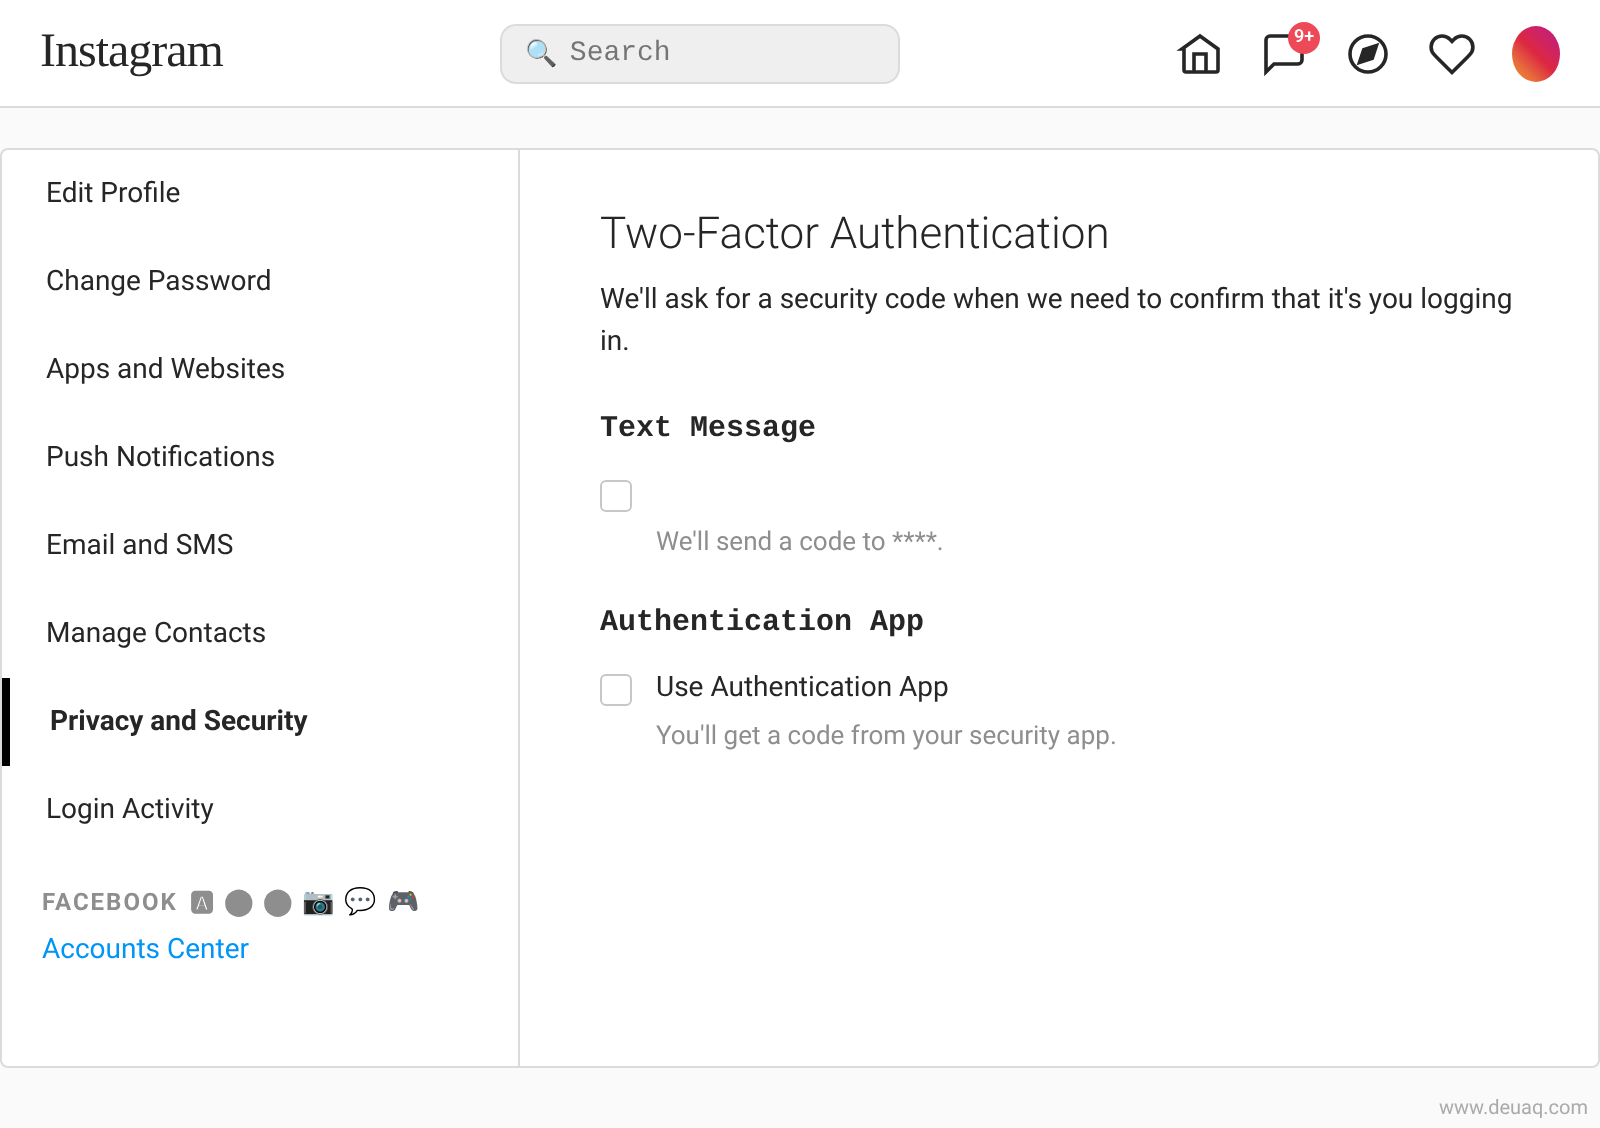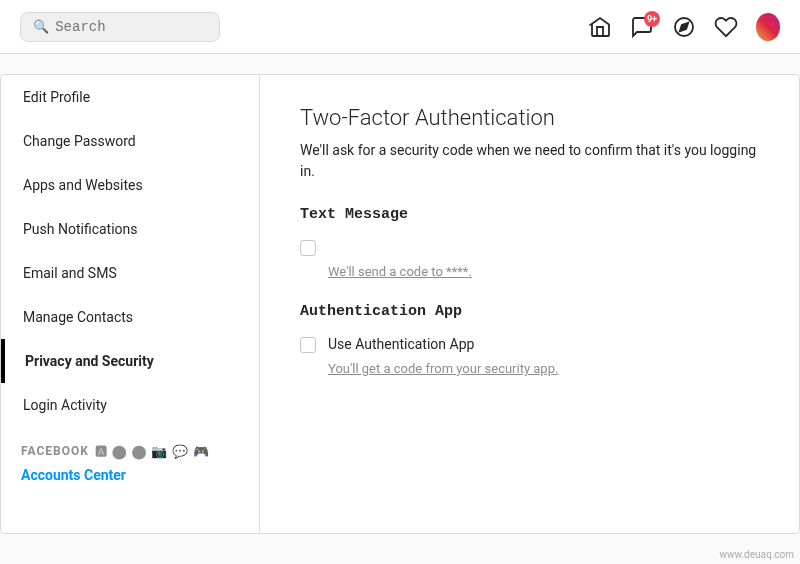--- a/index.html
+++ b/index.html
@@ -139,21 +139,21 @@
     .fb-icons {
       display: flex;
       gap: 4px;
       align-items: center;
     }
     .accounts-center-link {
       display: block;
       padding: 4px 20px 16px 20px;
       color: #0095f6;
       font-size: 14px;
-      font-weight: 700;
+      font-weight: 400;
       cursor: pointer;
       text-decoration: none;
     }
 
     
     .content {
       flex: 1;
       padding: 30px 40px;
     }
     .content-title {
@@ -193,38 +193,38 @@
     }
     .option-label {
       font-size: 14px;
       color: #262626;
     }
     .option-desc {
       font-size: 13px;
       color: #8e8e8e;
       margin-left: 28px;
       margin-bottom: 20px;
-      text-decoration: underline;
     }
     .section-block {
       margin-bottom: 24px;
     }
 
     .watermark {
       position: fixed;
       bottom: 4px;
       right: 6px;
       font-size: 10px;
       color: #aaa;
     }
   </style>
 </head>
 <body>
 
 <header class="header">
+  <div class="header-logo">Instagram</div>
   <div class="header-search">
     <span class="search-icon-small">🔍</span>
     <input type="text" placeholder="Search" style="">
   </div>
   <div class="header-icons">
     <div class="header-icon">
       <svg viewBox="0 0 24 24" fill="none" stroke="#262626" stroke-width="1.8">
           <path d="M3 9.5L12 3l9 6.5V20a1 1 0 01-1 1H5a1 1 0 01-1-1V9.5z"></path>
           <path d="M9 21V12h6v9"></path>
         </svg>

